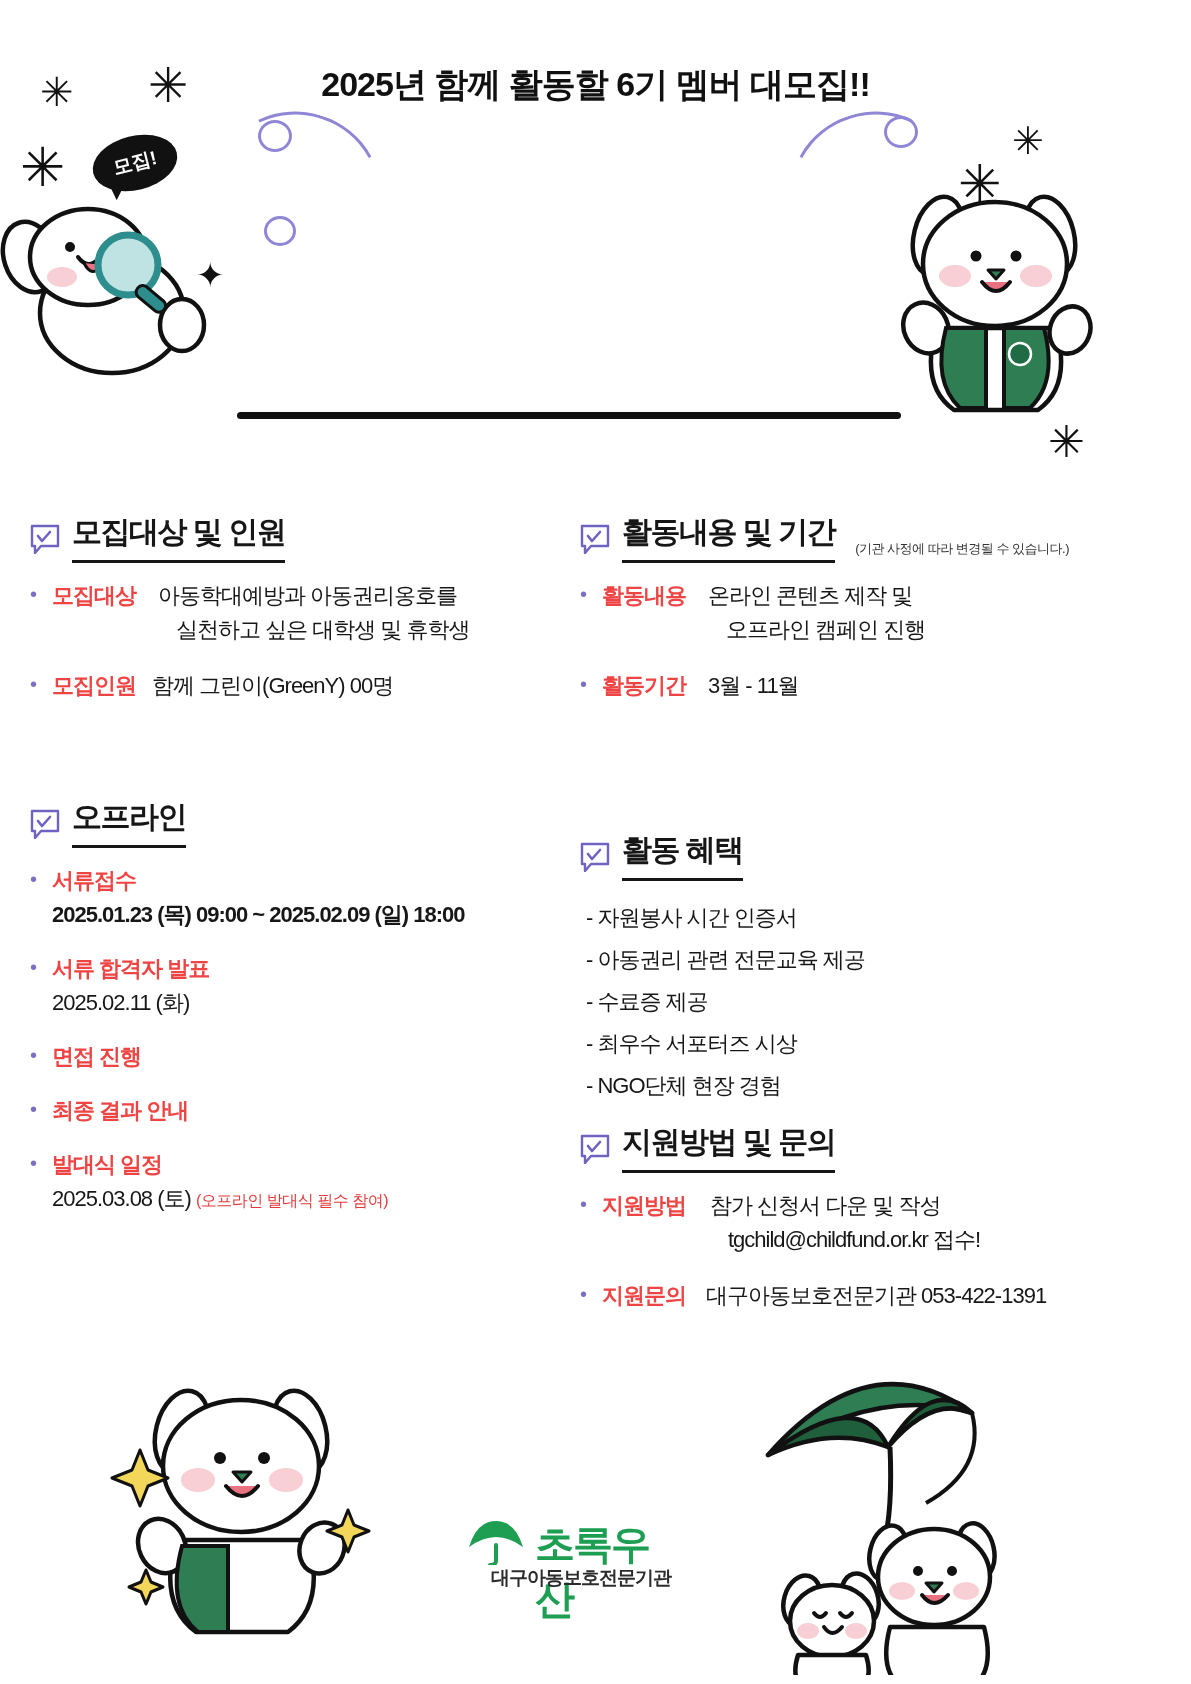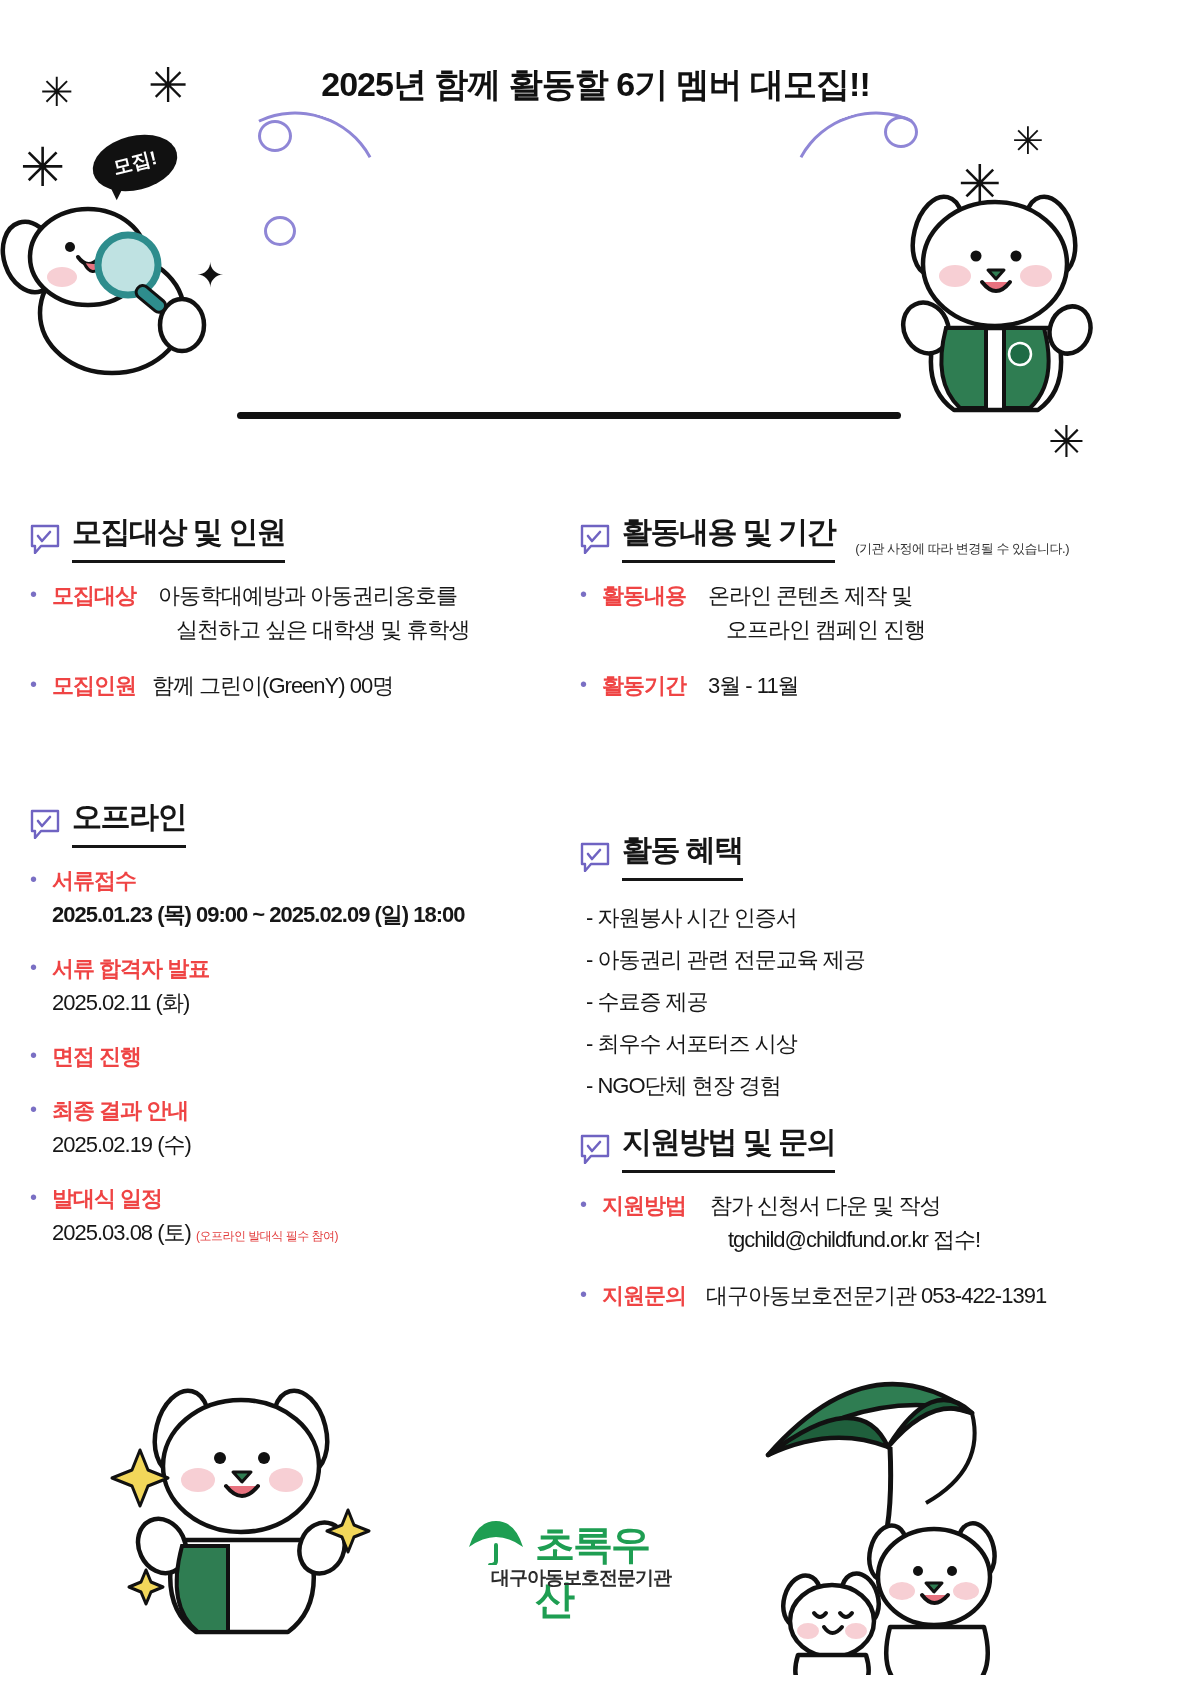--- a/index.html
+++ b/index.html
@@ -181,21 +181,21 @@
   }
   .sub {
     color: #171717;
     font-size: 22px;
     letter-spacing: -1px;
     line-height: 30px;
     margin-top: 4px;
   }
   .red {
     color: #e23b3b;
-    font-size: 12px;
+    font-size: 16px;
     letter-spacing: -0.5px;
   }
   .benefit {
     color: #171717;
     font-size: 22px;
     letter-spacing: -1px;
     line-height: 42px;
     padding-left: 6px;
   }
 
@@ -379,21 +379,20 @@
       <div class="row">
         <span class="dot">•</span>
         <span class="lbl">면접 진행</span>
       </div>
     </li>
     <li style="margin-bottom:24px;">
       <div class="row">
         <span class="dot">•</span>
         <span class="lbl">최종 결과 안내</span>
       </div>
-      <div class="sub" style="margin-left:22px;">2025.02.19 (수)</div>
     </li>
     <li>
       <div class="row">
         <span class="dot">•</span>
         <span class="lbl">발대식 일정</span>
       </div>
       <div class="sub" style="margin-left:22px;">
         <span>2025.03.08 (토)</span>
         <span class="red">(오프라인 발대식 필수 참여)</span>
       </div>

